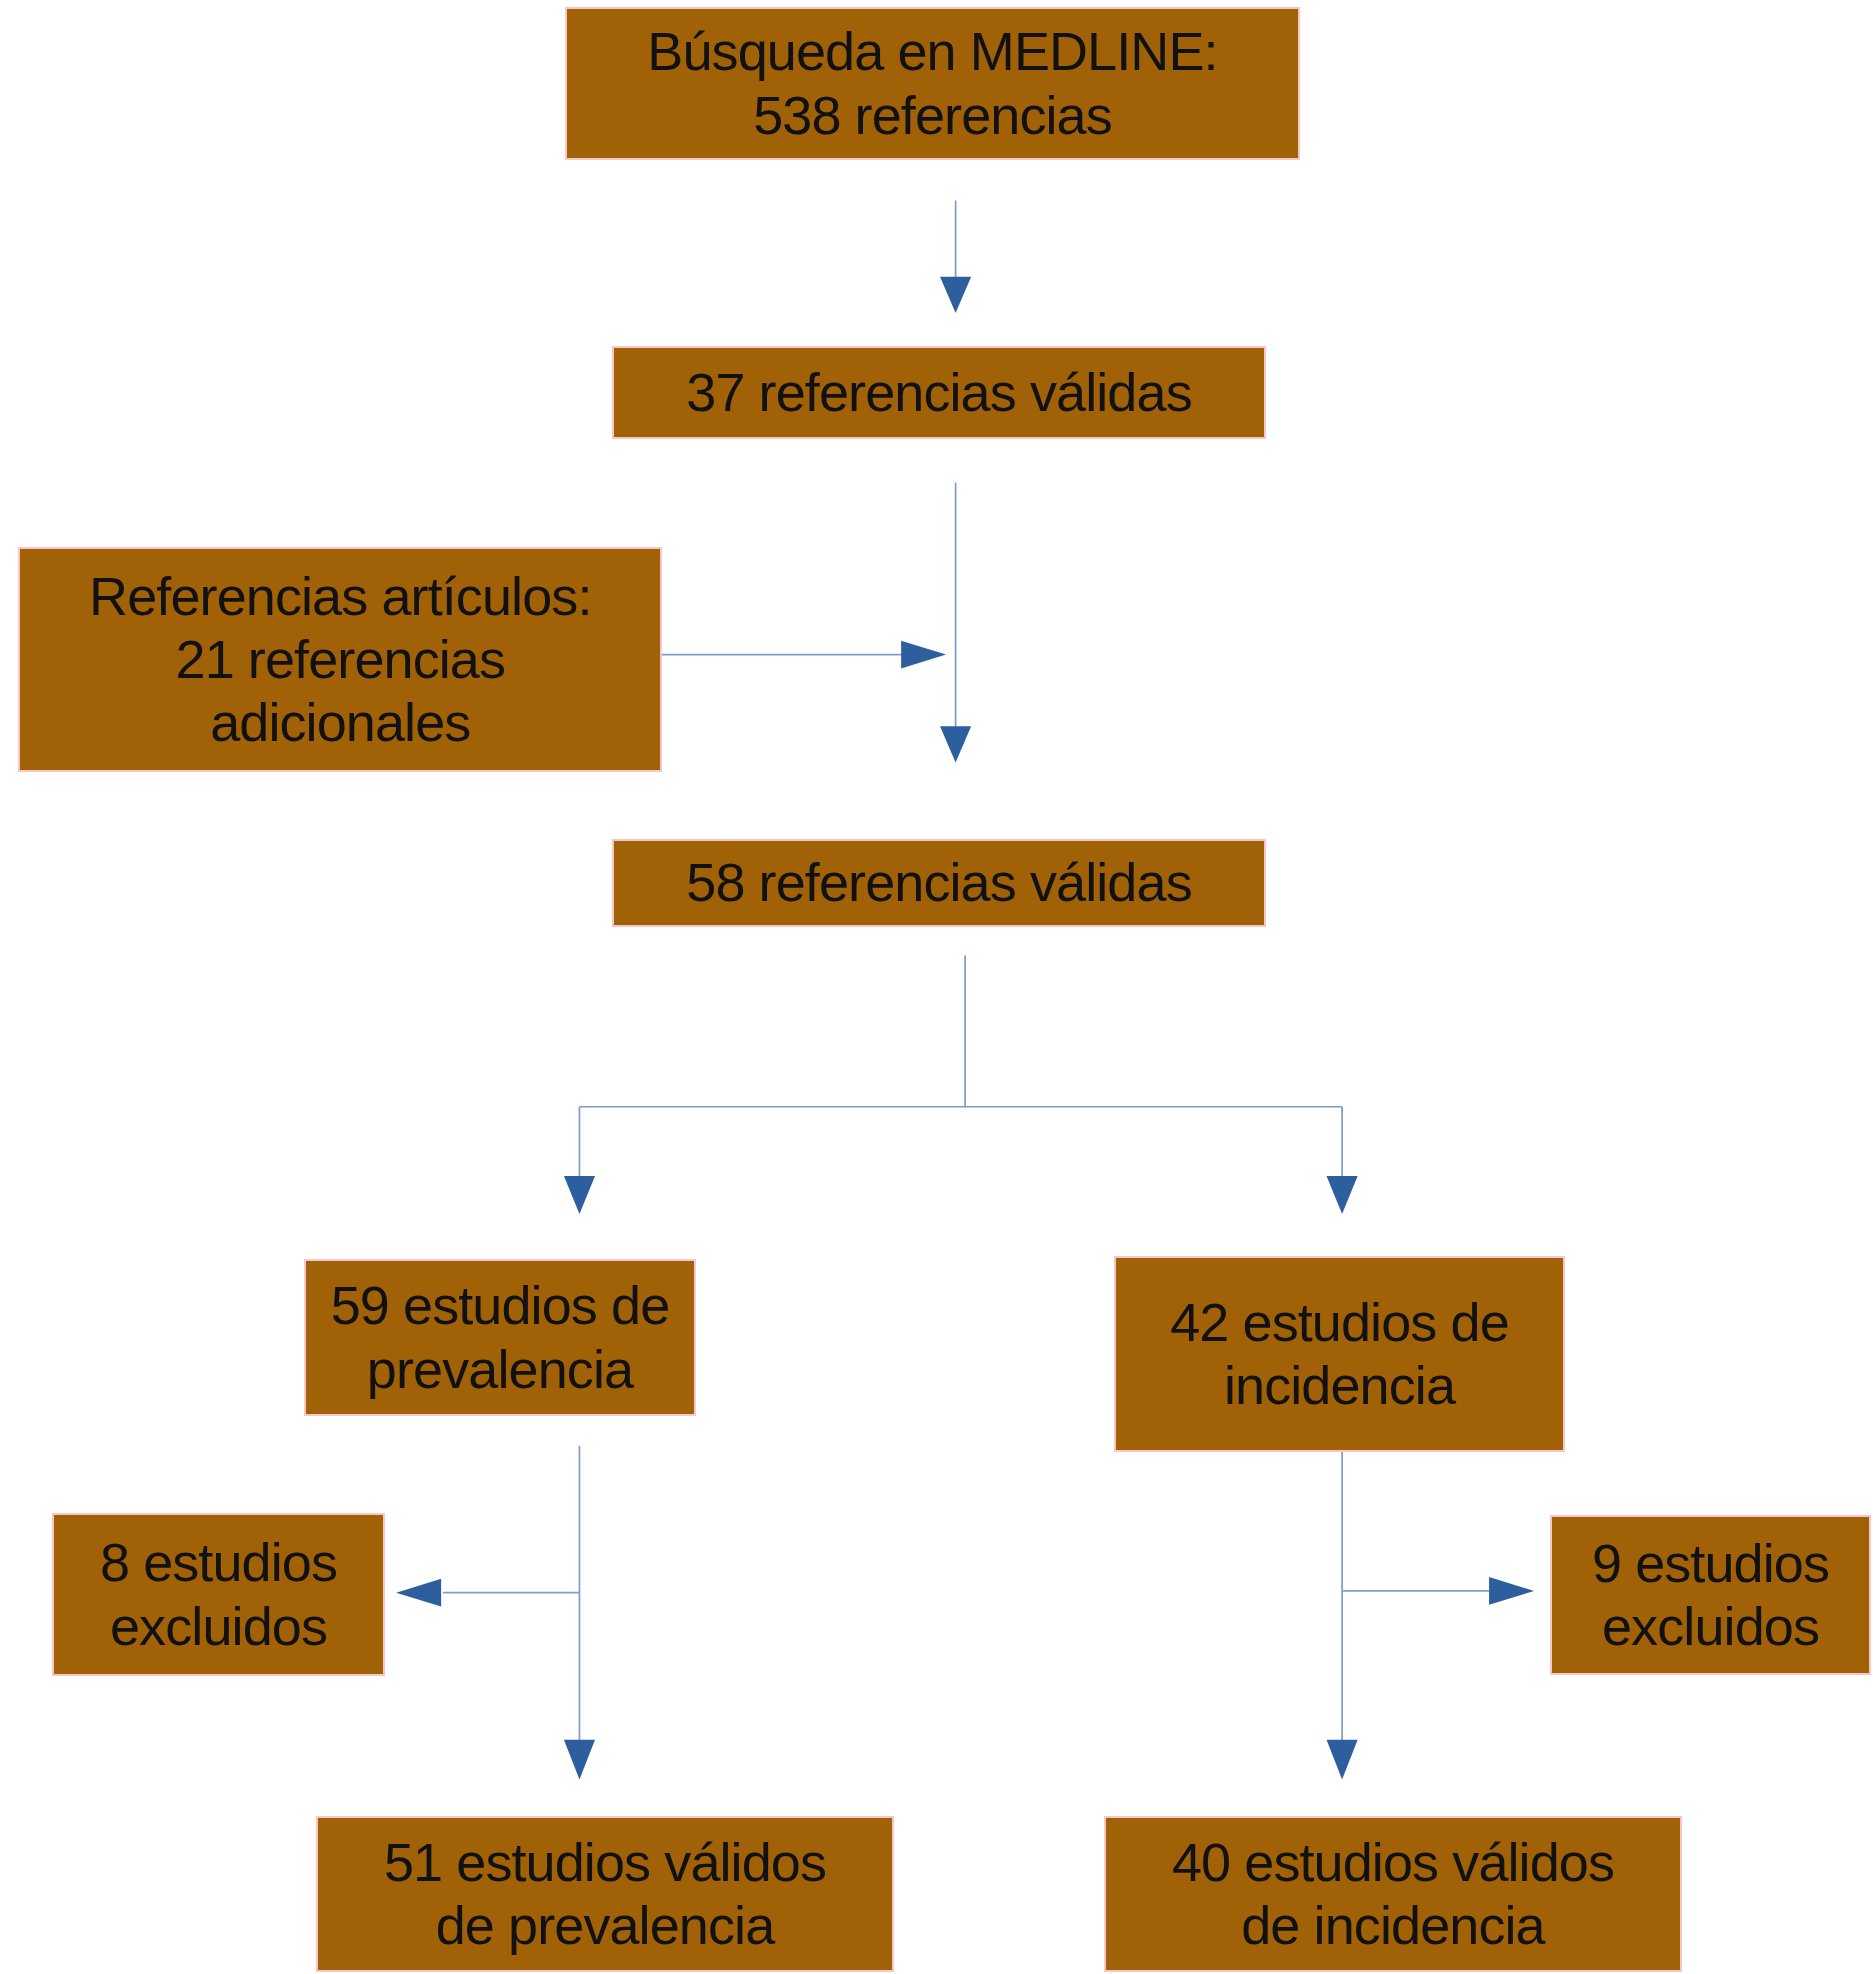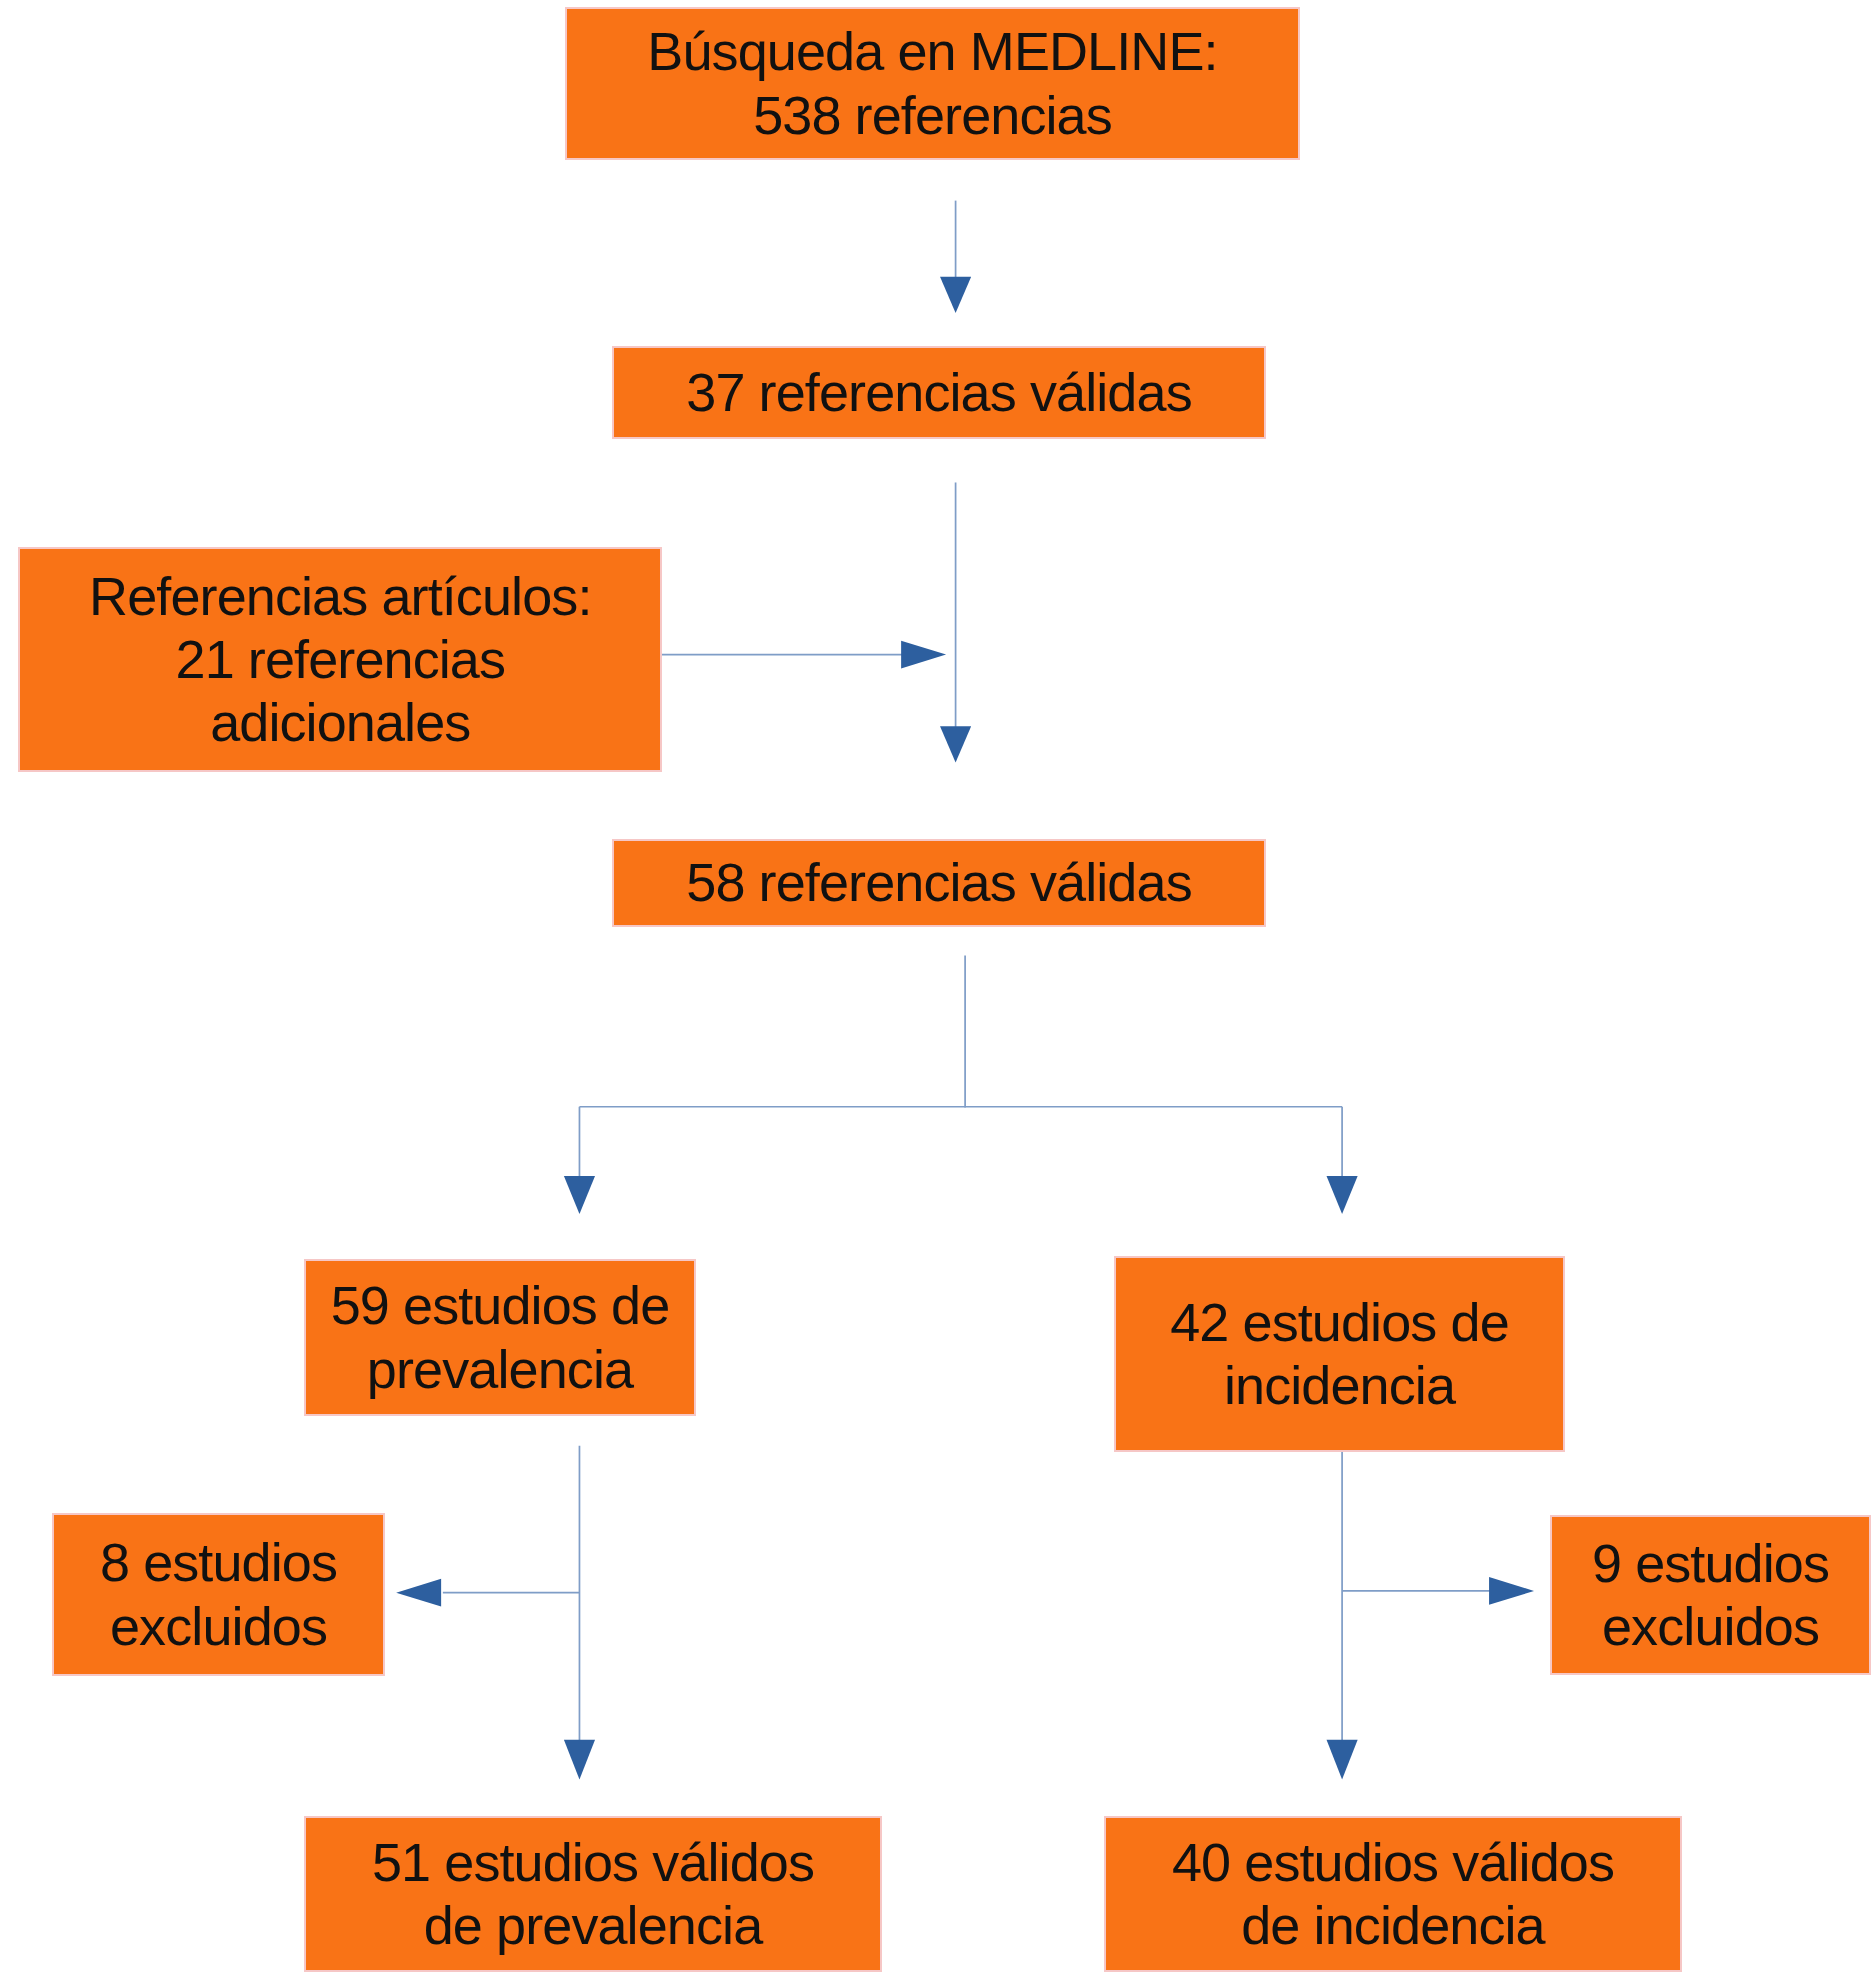--- a/index.html
+++ b/index.html
@@ -26,21 +26,21 @@
     stroke-width: 2;
   }
   #connectors polygon {
     fill: #2d5f9f;
     stroke: none;
   }
   .node {
     position: absolute;
     z-index: 2;
     box-sizing: border-box;
-    background: #f97316;
+    background: #a16207;
     border: 2.6px solid #f6c7c6;
     display: flex;
     align-items: center;
     justify-content: center;
     text-align: center;
   }
   .node .lbl {
     white-space: pre-line;
     color: #111111;
     font-size: 54px;
@@ -49,21 +49,21 @@
   }
   
   #n-medline      { left: 565px;  top: 7px;    width: 735px; height: 153px; }
   #n-valid37      { left: 612px;  top: 346px;  width: 654px; height: 93px; }
   #n-additional   { left: 4.3px;    top: 547px;  width: 644px; height: 225px; margin-left: 14px; }
   #n-valid58      { left: 612px;  top: 839px;  width: 654px; height: 88px; }
   #n-prevalence59 { left: 304px;  top: 1259px; width: 392px; height: 157px; }
   #n-incidence42  { left: 1114px; top: 1256px; width: 451px; height: 196px; }
   #n-excluded8    { left: 52px;   top: 1513px; width: 333px; height: 163px; }
   #n-excluded9    { left: 1550px; top: 1515px; width: 321px; height: 160px; }
-  #n-validprev51  { left: 304px;  top: 1816px; width: 578px; height: 156px; }
+  #n-validprev51  { left: 316px;  top: 1816px; width: 578px; height: 156px; }
   #n-validinc33   { left: 1104px; top: 1816px; width: 578px; height: 156px; }
 </style>
 </head>
 <body>
 
 <div id="stage">
 
   <svg id="connectors" width="1874" height="1974" viewBox="0 0 2167 2283">
 
     <g>

